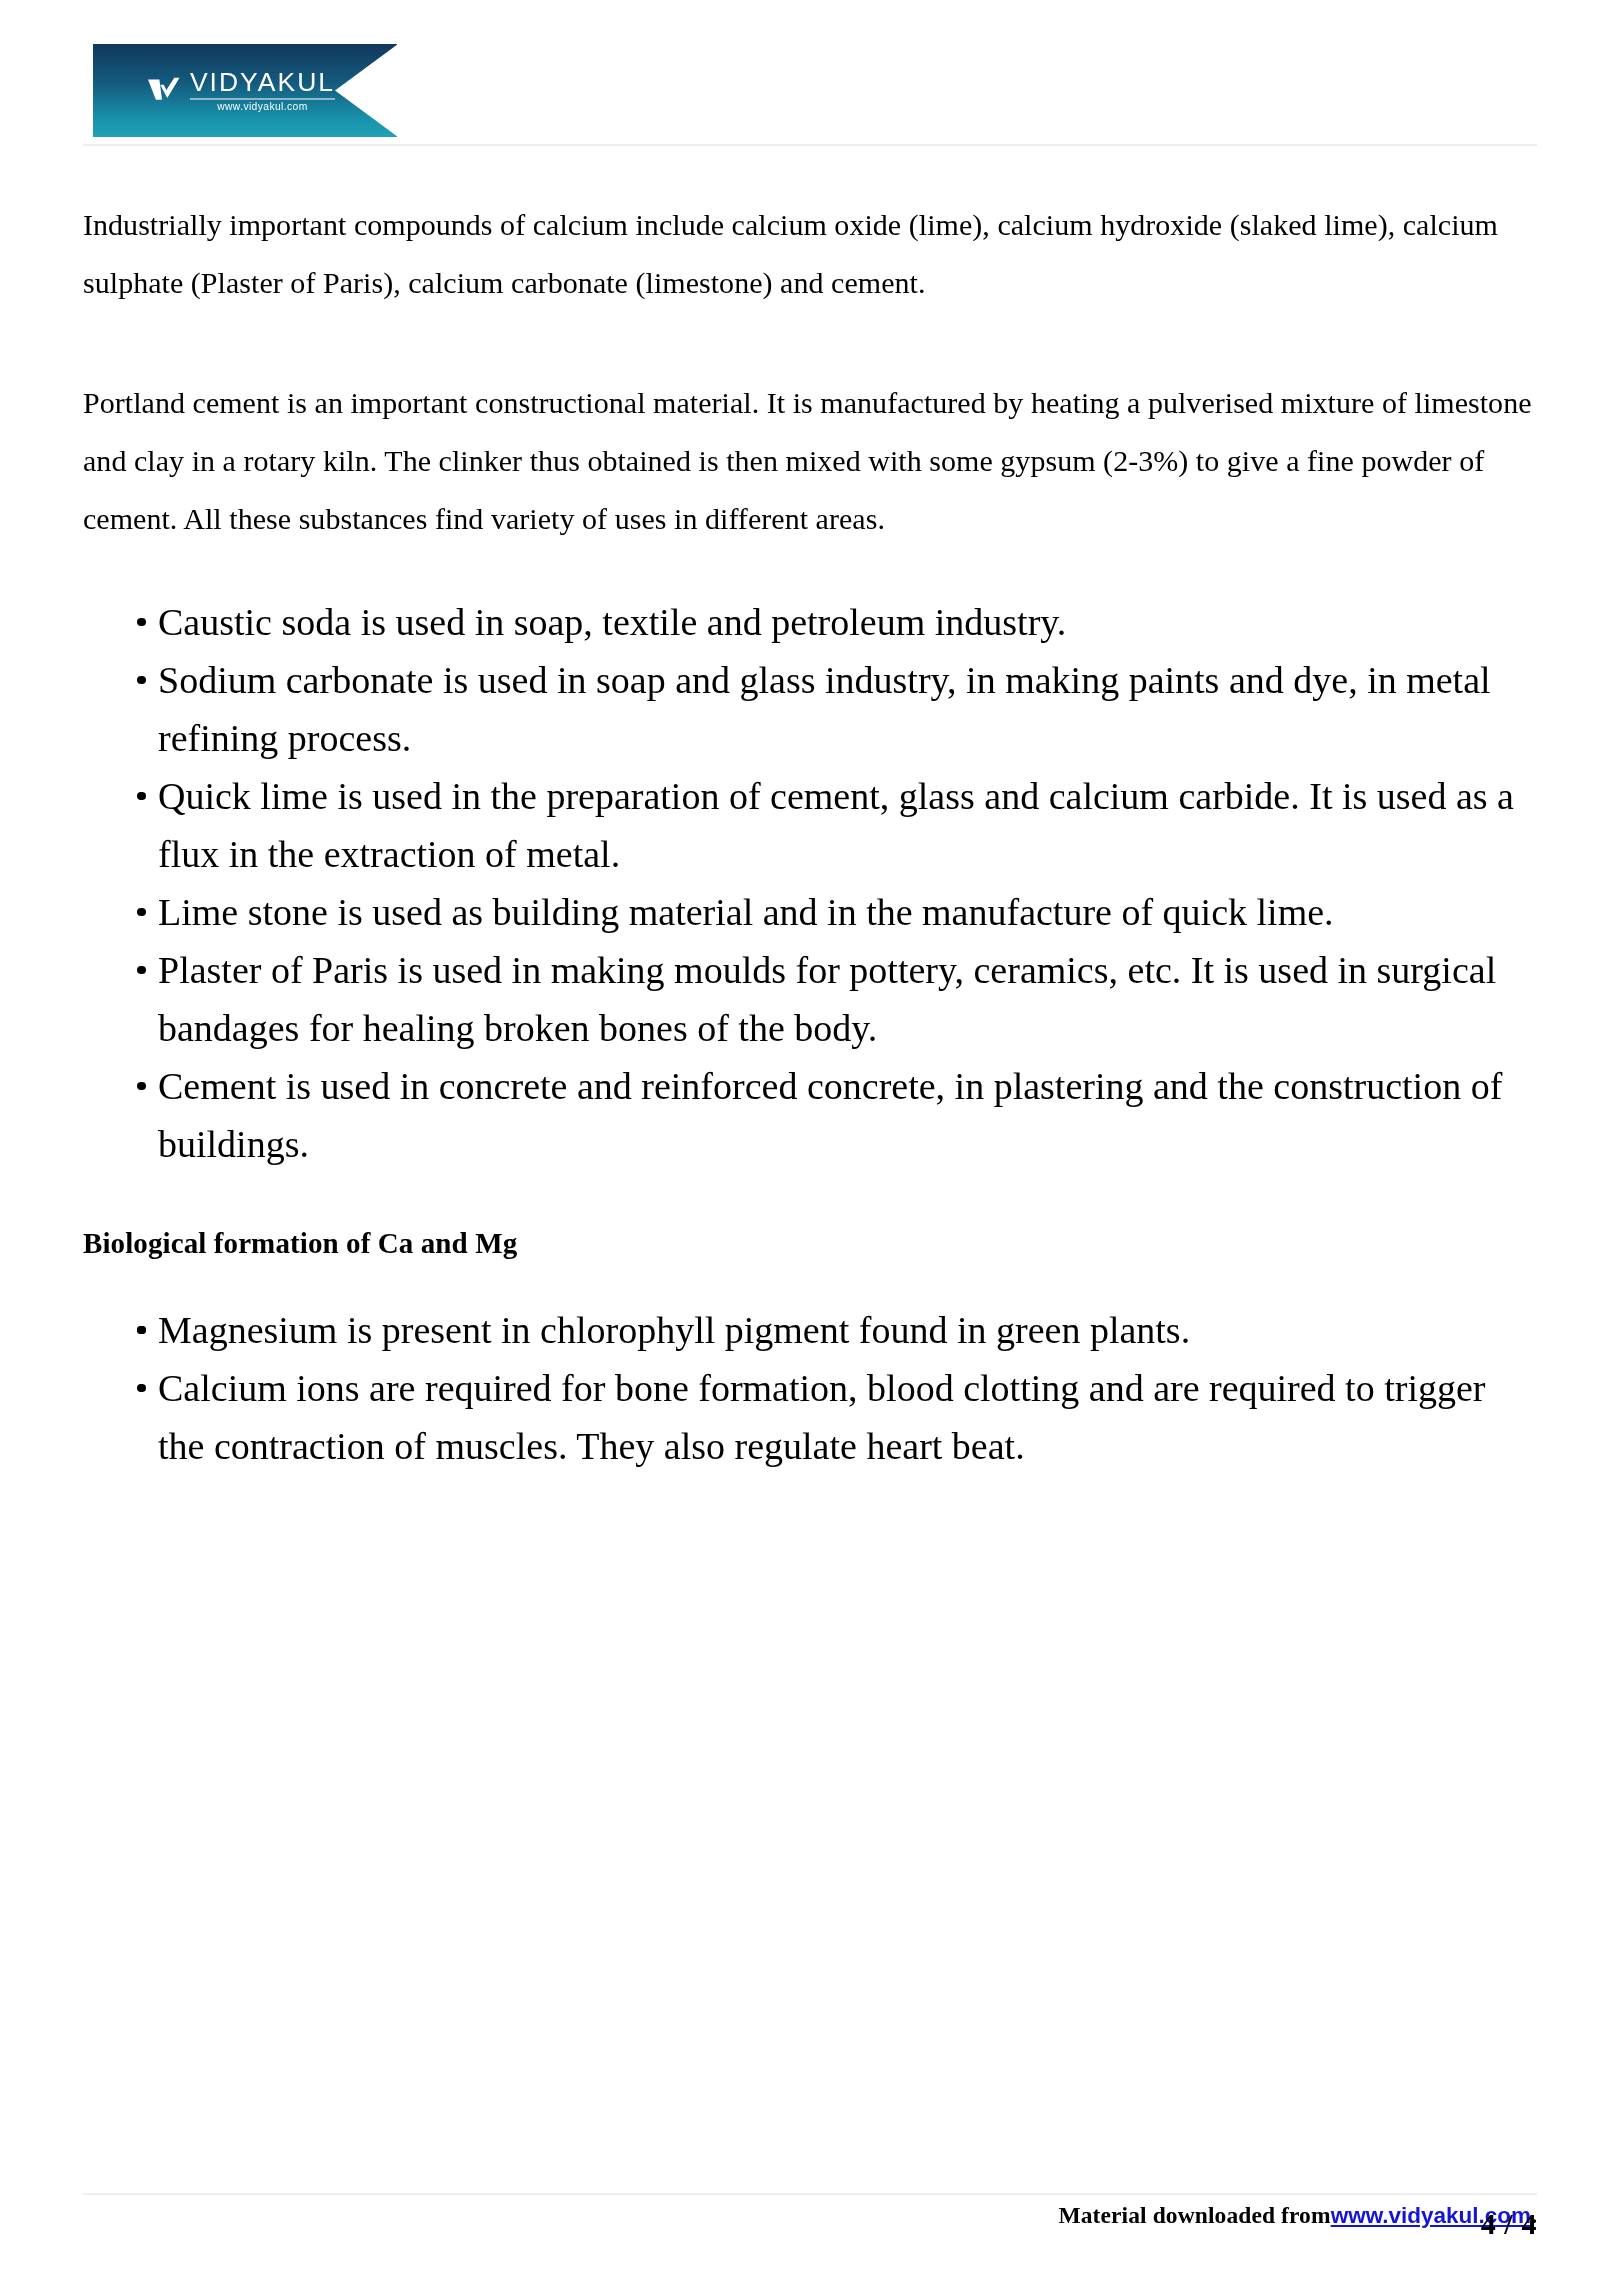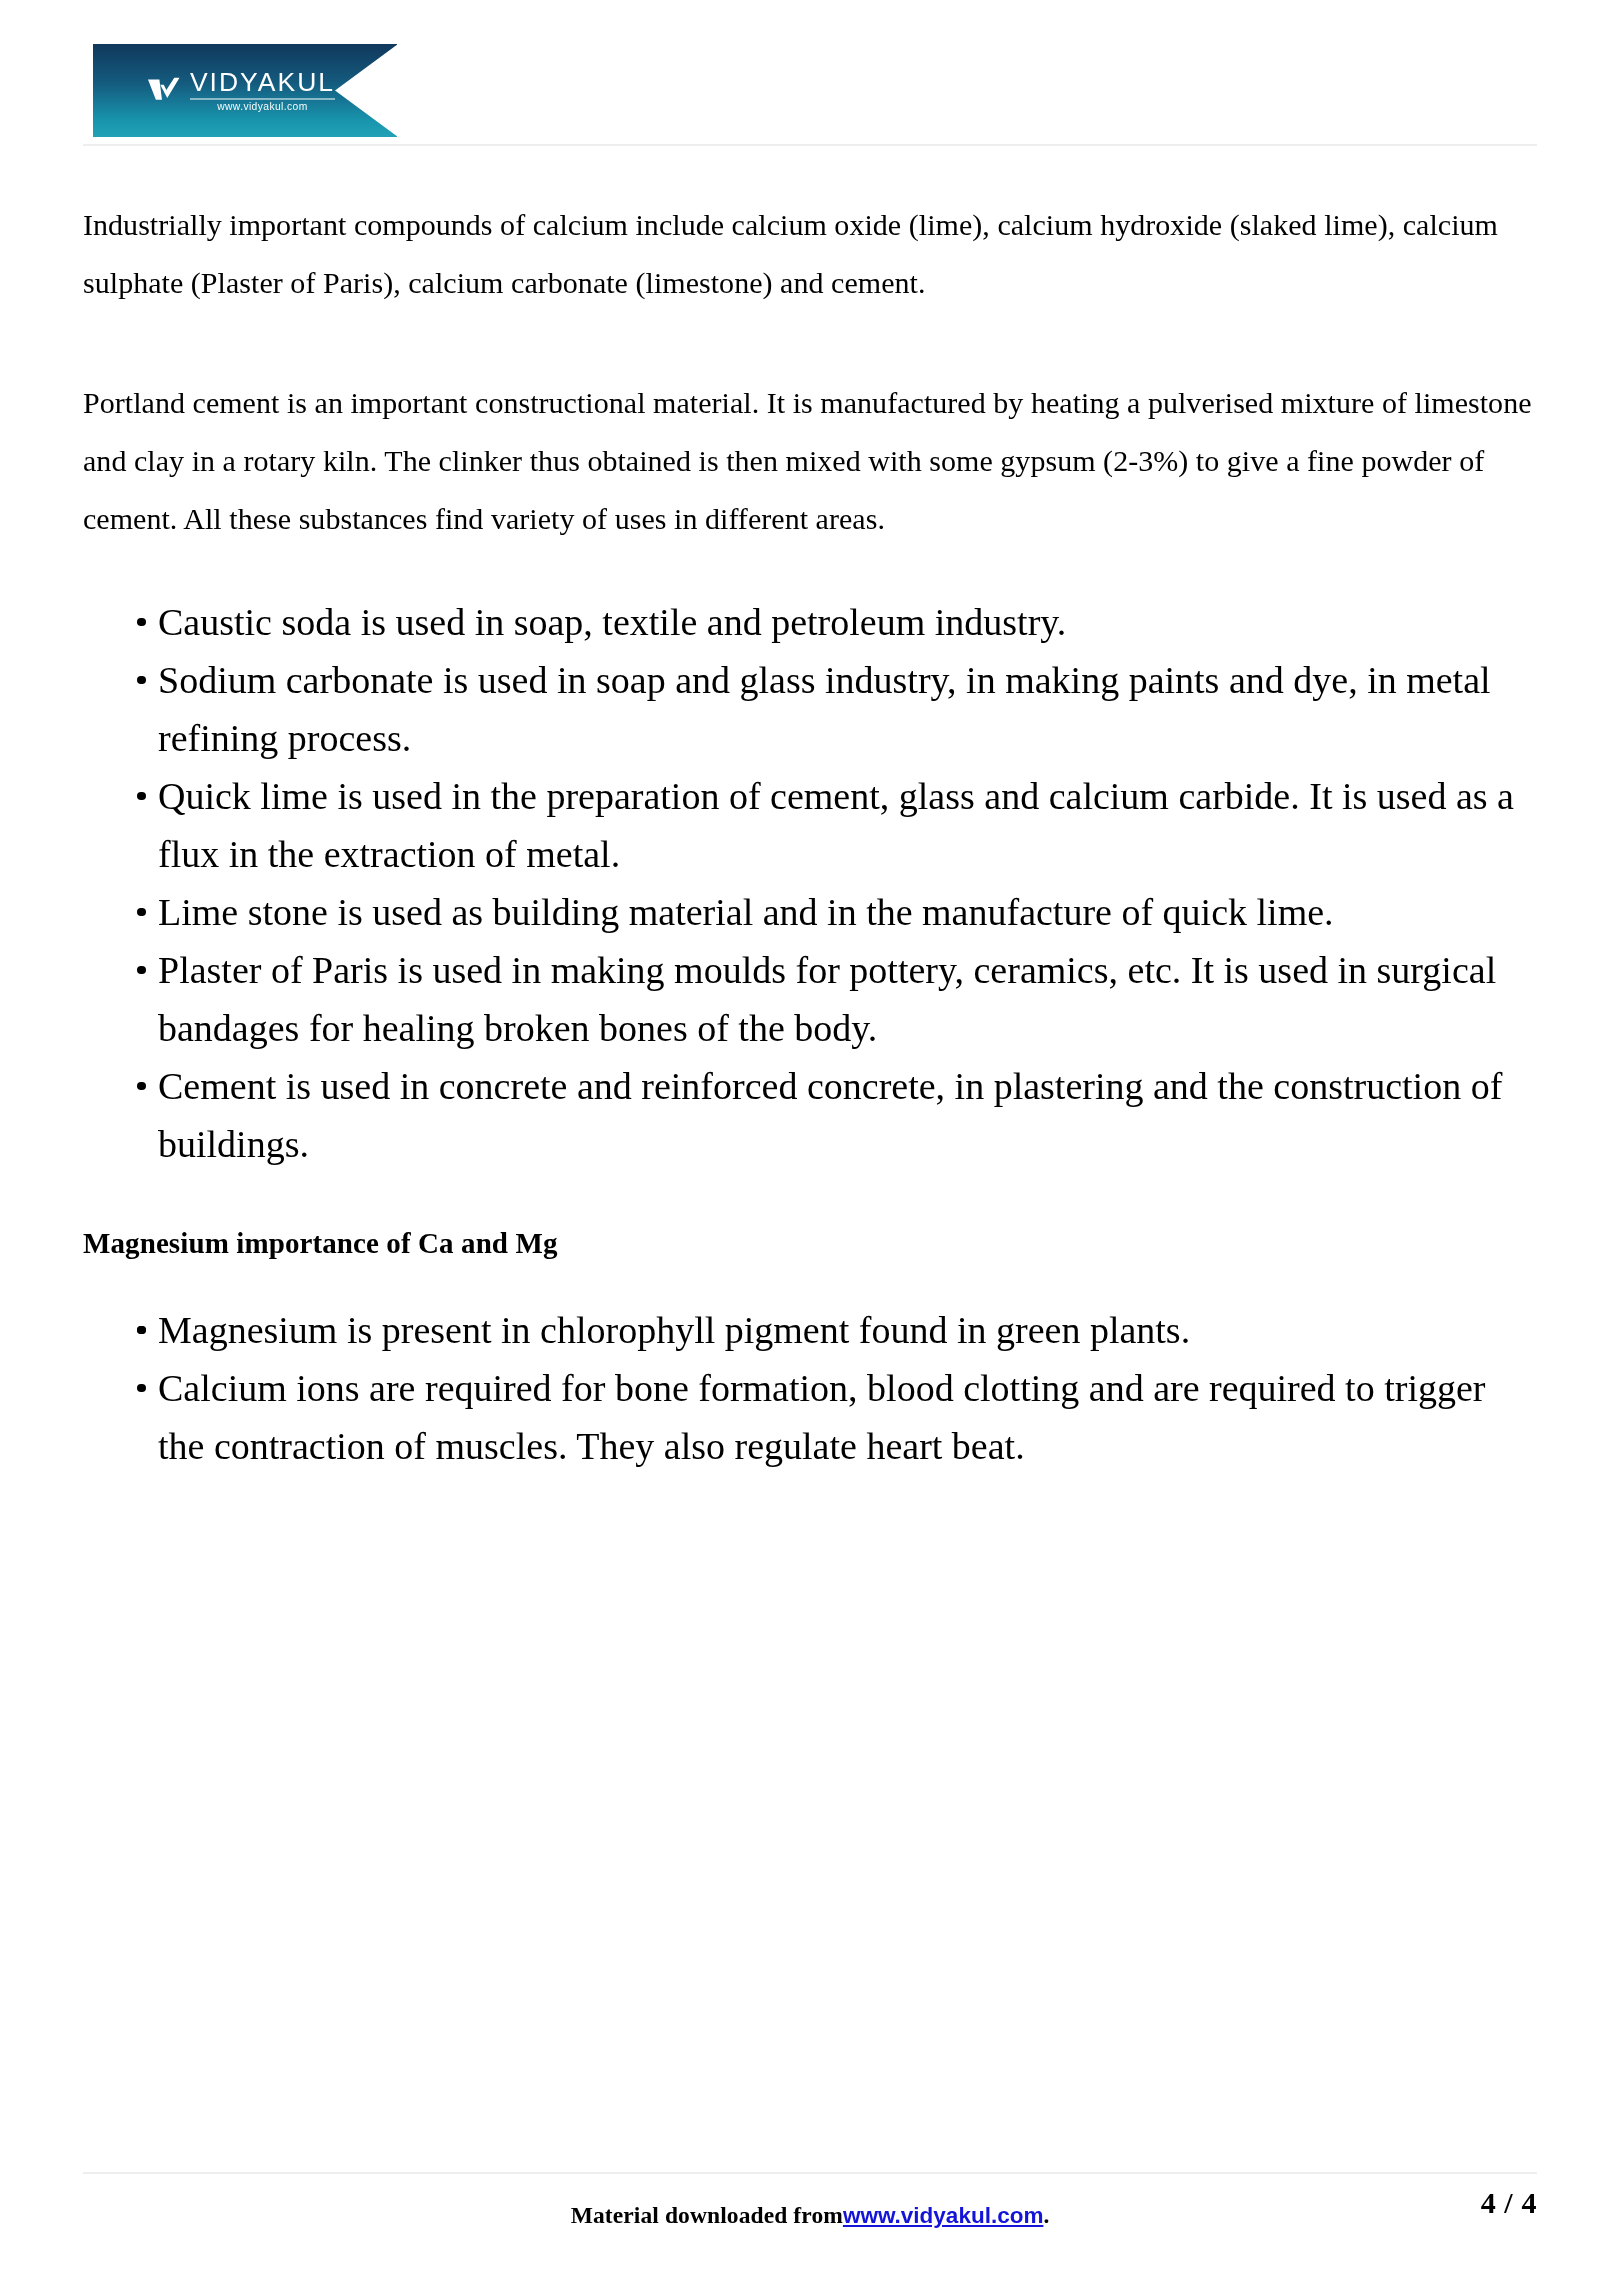--- a/index.html
+++ b/index.html
@@ -161,24 +161,24 @@
   .footer-rule {
     position: absolute;
     left: 0;
     right: 0;
     top: 0;
     height: 2px;
     background: #eeeeee;
   }
   .footer-row {
     position: relative;
-    padding-top: 30px;
+    padding-top: 9px;
     display: flex;
     align-items: baseline;
-    justify-content: center;
+    justify-content: flex-end;
   }
   .footer-credit {
     font-size: 23.5px;
     font-weight: bold;
     letter-spacing: 0.1px;
     white-space: nowrap;
   }
   .footer-link {
     font-family: "Liberation Sans", "DejaVu Sans", sans-serif;
     font-size: 22.5px;
@@ -254,21 +254,21 @@
         <span>Plaster of Paris is used in making moulds for pottery, ceramics, etc. It is used in surgical bandages for healing broken bones of the body.</span>
       </li>
       <li>
         <span class="dot"></span>
         <span>Cement is used in concrete and reinforced concrete, in plastering and the construction of buildings.</span>
       </li>
     </ul>
 
     <div class="block-gap-b"></div>
 
-    <h2 class="section-heading">Magnesium importance of Ca and Mg</h2>
+    <h2 class="section-heading">Biological formation of Ca and Mg</h2>
 
     <div class="block-gap-d"></div>
 
     <ul class="bullets">
       <li>
         <span class="dot"></span>
       </li>
       <li>
         <span class="dot"></span>
         <span>Magnesium is present in chlorophyll pigment found in green plants.</span>

